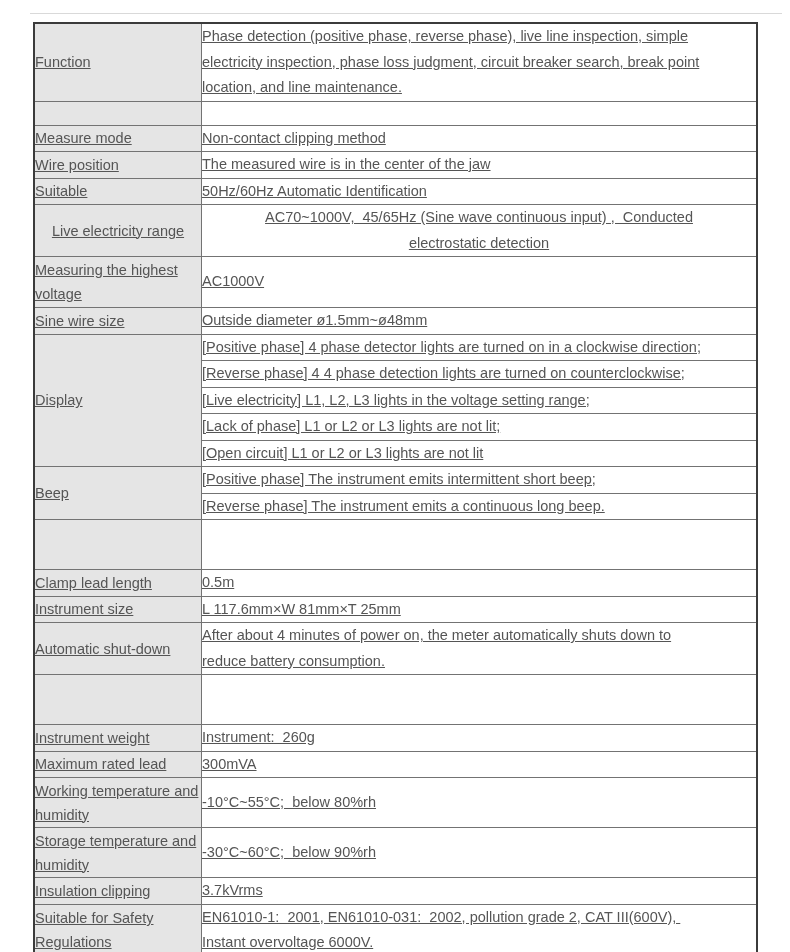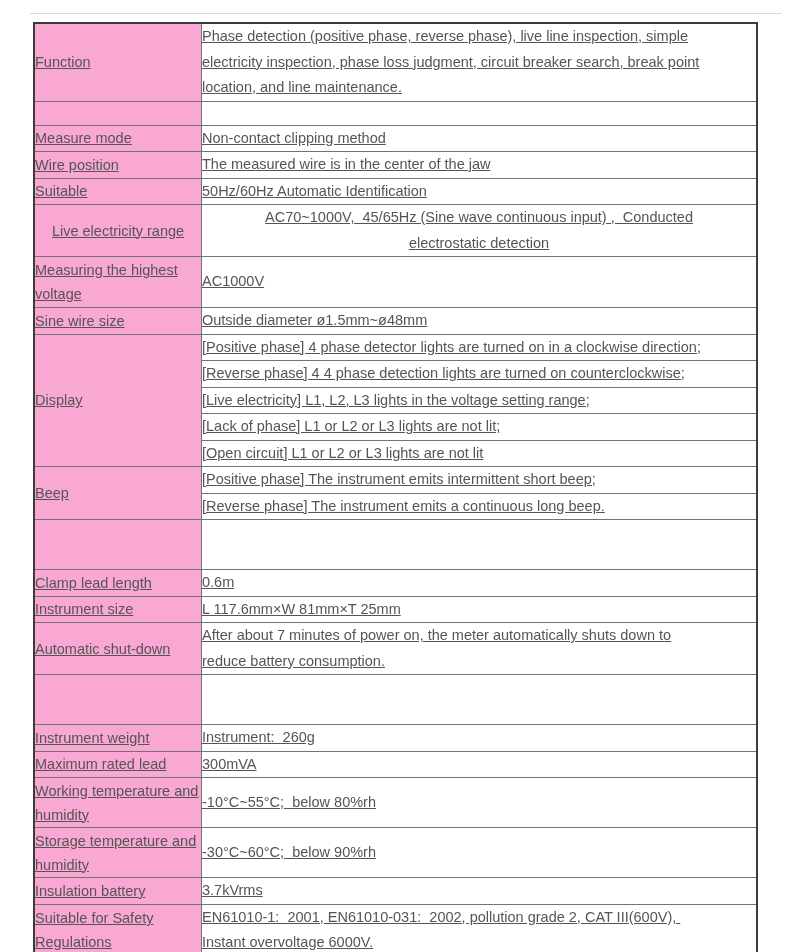--- a/index.html
+++ b/index.html
@@ -34,21 +34,21 @@
   }
   table.spec td {
     border: 1px solid #737373;
     vertical-align: middle;
     padding: 0;
     overflow: hidden;
     text-decoration: underline;
   }
   td.label {
     width: 166px;
-    background: #f9a8d4;
+    background: #e5e5e5;
     padding: 1px 4px 1px 10px;
     line-height: 24px;
     border-right-width: 2px;
   }
   td.value {
     padding: 1px 6px 1px 11px;
     line-height: 25.5px;
     white-space: pre-wrap;
   }
   tr.h24 { height: 24px; }
@@ -123,29 +123,29 @@
     </tr>
     <tr class="h26">
       <td class="value">[Reverse phase] The instrument emits a continuous long beep.</td>
     </tr>
     <tr class="h50">
       <td class="label"></td>
       <td class="value"></td>
     </tr>
     <tr class="h25">
       <td class="label">Clamp lead length</td>
-      <td class="value">0.6m</td>
+      <td class="value">0.5m</td>
     </tr>
     <tr class="h25">
       <td class="label">Instrument size</td>
       <td class="value">L 117.6mm×W 81mm×T 25mm</td>
     </tr>
     <tr class="h50">
       <td class="label">Automatic shut-down</td>
-      <td class="value">After about 7 minutes of power on, the meter automatically shuts down to
+      <td class="value">After about 4 minutes of power on, the meter automatically shuts down to
 reduce battery consumption.</td>
     </tr>
     <tr class="h50">
       <td class="label"></td>
       <td class="value"></td>
     </tr>
     <tr class="h25">
       <td class="label">Instrument weight</td>
       <td class="value">Instrument:  260g</td>
     </tr>
@@ -155,21 +155,21 @@
     </tr>
     <tr class="h50">
       <td class="label">Working temperature and humidity</td>
       <td class="value">-10°C~55°C;  below 80%rh</td>
     </tr>
     <tr class="h50">
       <td class="label">Storage temperature and humidity</td>
       <td class="value">-30°C~60°C;  below 90%rh</td>
     </tr>
     <tr class="h25">
-      <td class="label">Insulation battery</td>
+      <td class="label">Insulation clipping</td>
       <td class="value">3.7kVrms</td>
     </tr>
     <tr class="h50">
       <td class="label">Suitable for Safety Regulations</td>
       <td class="value">EN61010-1:  2001, EN61010-031:  2002, pollution grade 2, CAT III(600V), 
 Instant overvoltage 6000V.</td>
     </tr>
   </tbody>
 </table>
 

